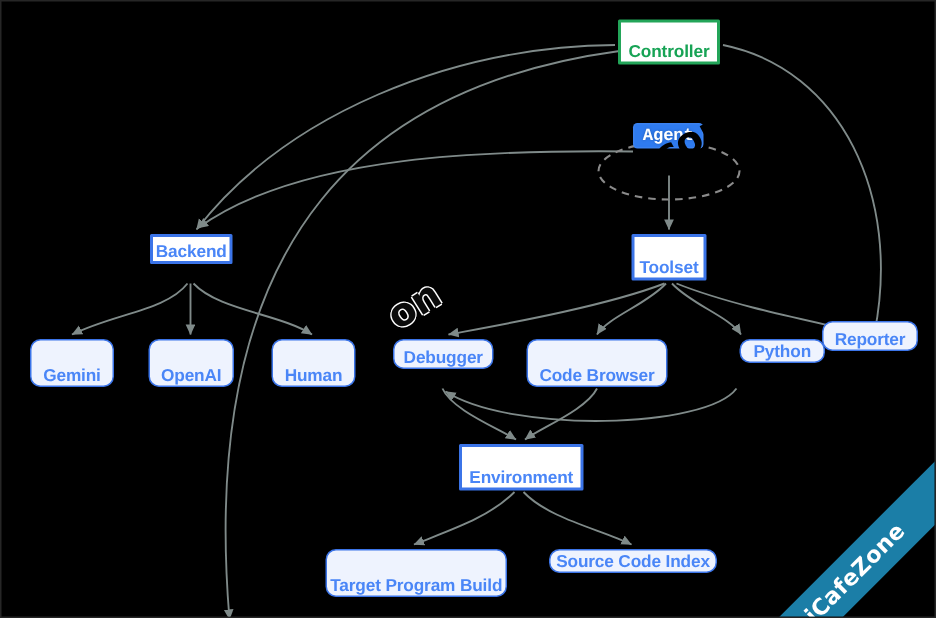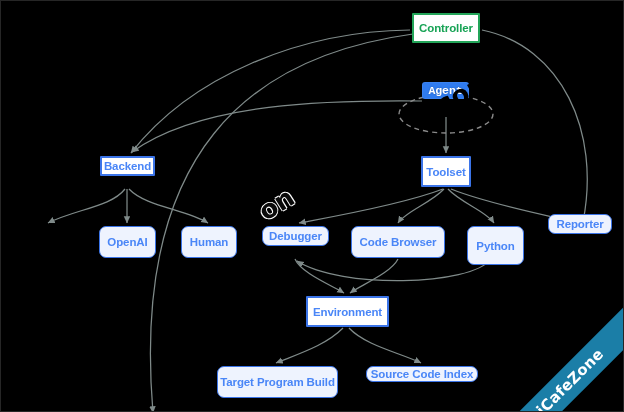--- a/index.html
+++ b/index.html
@@ -13,21 +13,21 @@
     overflow:hidden;
     border:1px solid #262626;
     box-sizing:border-box;
   }
 
   #edge-layer{position:absolute;left:0;top:0;width:624px;height:412px;pointer-events:none;}
 
   .node{
     position:absolute;
     box-sizing:border-box;
-    display:flex;align-items:center;justify-content:center;
+    display:flex;align-items:flex-end;justify-content:center;
     font-size:11.5px;
     font-weight:bold;
     letter-spacing:-0.1px;
     white-space:nowrap;
     z-index:4;
   }
 
   
   .node.t-box{
     background:#ffffff;
@@ -159,38 +159,41 @@
   </div>
 
   <div class="node t-box" style="left:99px;top:155px;width:55px;height:20px;">
     <span class="nlabel">Backend</span>
   </div>
 
   <div class="node t-box" style="left:420px;top:155px;width:50px;height:31px;">
     <span class="nlabel">Toolset</span>
   </div>
 
+  <div class="node t-leaf" style="left:19px;top:225px;width:56px;height:32px;">
+    <span class="nlabel">Gemini</span>
+  </div>
 
   <div class="node t-leaf" style="left:98px;top:225px;width:57px;height:32px;">
     <span class="nlabel">OpenAI</span>
   </div>
 
   <div class="node t-leaf" style="left:180px;top:225px;width:56px;height:32px;">
     <span class="nlabel">Human</span>
   </div>
 
   <div class="node t-leaf" style="left:261px;top:225px;width:67px;height:20px;">
     <span class="nlabel">Debugger</span>
   </div>
 
   <div class="node t-leaf" style="left:350px;top:225px;width:94px;height:32px;">
     <span class="nlabel">Code Browser</span>
   </div>
 
-  <div class="node t-leaf" style="left:466px;top:225px;width:57px;height:39px;">
+  <div class="node t-leaf" style="left:492px;top:225px;width:57px;height:16px;">
     <span class="nlabel">Python</span>
   </div>
 
   <div class="node t-leaf" style="left:547px;top:213px;width:64px;height:20px;">
     <span class="nlabel">Reporter</span>
   </div>
 
   <div class="node t-leaf" style="left:216px;top:365px;width:121px;height:32px;">
     <span class="nlabel">Target Program Build</span>
   </div>

